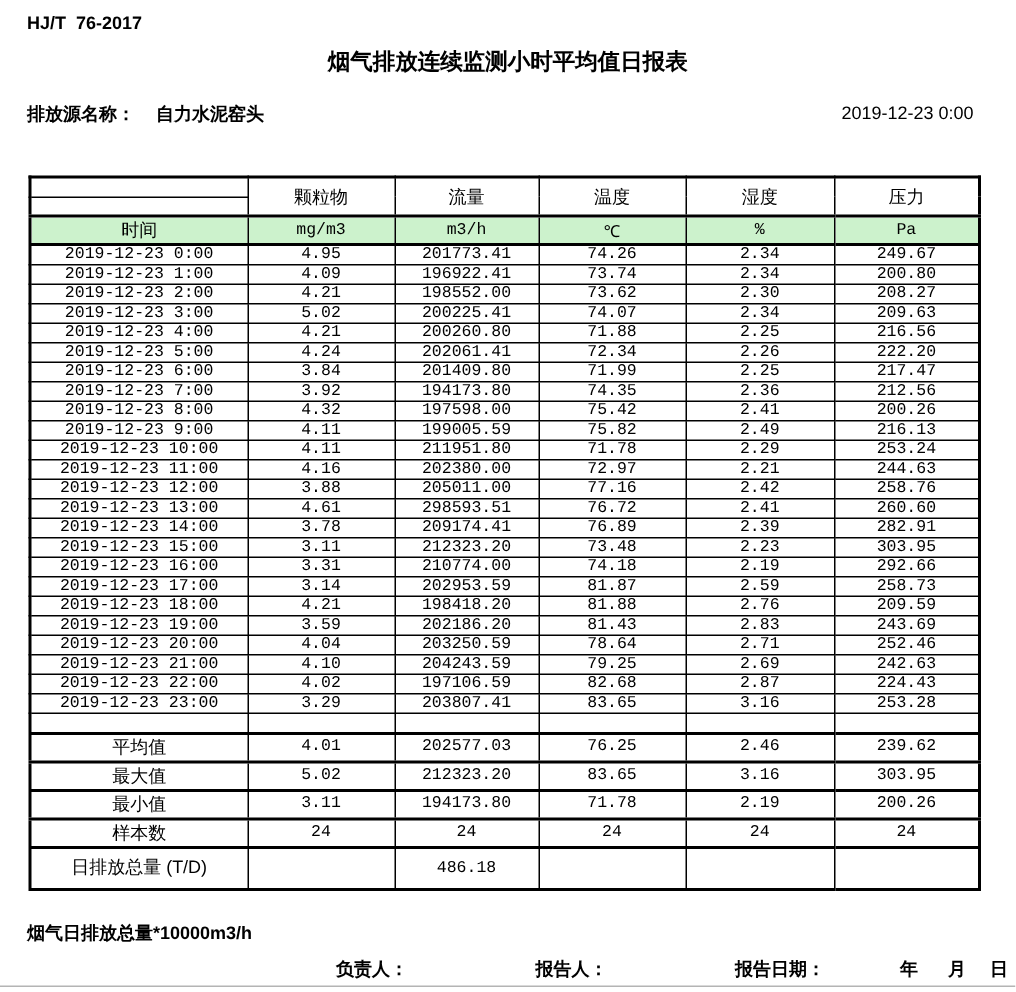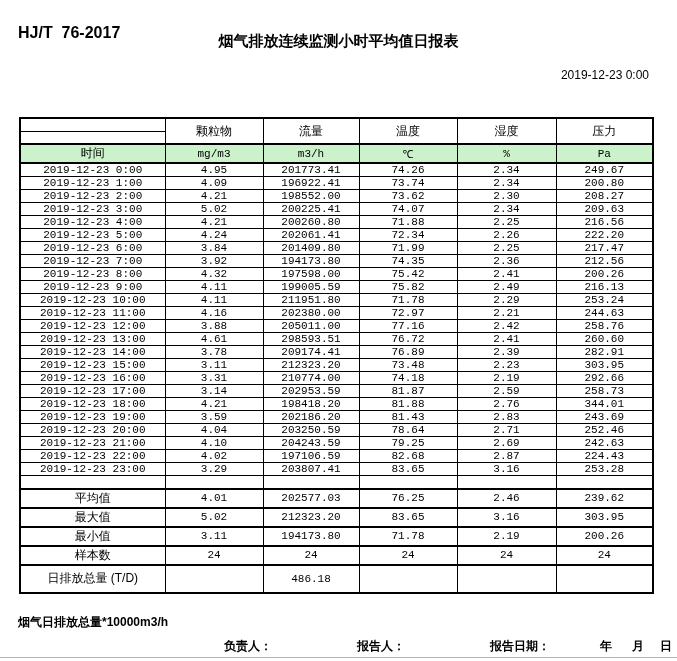--- a/index.html
+++ b/index.html
@@ -5,22 +5,22 @@
   * { margin: 0; padding: 0; box-sizing: border-box; }
   html, body { background: #fff; }
   body {
     width: 677px; height: 661px;
     position: relative;
     font-family: "Liberation Sans", sans-serif;
     color: #000;
     overflow: hidden;
   }
   .doc-code {
-    position: absolute; left: 18px; top: 24px;
-    font-size: 16px; font-weight: bold; white-space: pre;
+    position: absolute; left: 18px; top: 8px;
+    font-size: 12px; font-weight: bold; white-space: pre;
     font-family: "Liberation Sans", sans-serif;
   }
   .title {
     position: absolute; left: 0; top: 32px; width: 100%;
     text-align: center; font-size: 15px; font-weight: bold;
   }
   .meta-row { position: absolute; left: 0; top: 68px; width: 100%; height: 16px; }
   .source { position: absolute; left: 18px; top: 0; font-size: 12px; font-weight: bold; white-space: pre; }
   .source-name { margin-left: 14px; }
   .report-datetime { position: absolute; right: 28px; top: 0; font-size: 12px; }
@@ -83,20 +83,21 @@
     background: #b4b4b4;
   }
 </style>
 </head>
 <body>
 
 <div class="doc-code">HJ/T  76-2017</div>
 <div class="title">烟气排放连续监测小时平均值日报表</div>
 
 <div class="meta-row">
+  <div class="source"><span>排放源名称：</span><span class="source-name">自力水泥窑头</span></div>
   <div class="report-datetime">2019-12-23 0:00</div>
 </div>
 
 <table class="report">
   <colgroup>
     <col class="c0">
       <col class="c1">
       <col class="c2">
       <col class="c3">
       <col class="c4">
@@ -267,21 +268,21 @@
     <td>81.87</td>
     <td>2.59</td>
     <td>258.73</td>
   </tr>
       <tr class="data-row">
     <td>2019-12-23 18:00</td>
     <td>4.21</td>
     <td>198418.20</td>
     <td>81.88</td>
     <td>2.76</td>
-    <td>344.01</td>
+    <td>209.59</td>
   </tr>
       <tr class="data-row">
     <td>2019-12-23 19:00</td>
     <td>3.59</td>
     <td>202186.20</td>
     <td>81.43</td>
     <td>2.83</td>
     <td>243.69</td>
   </tr>
       <tr class="data-row">

